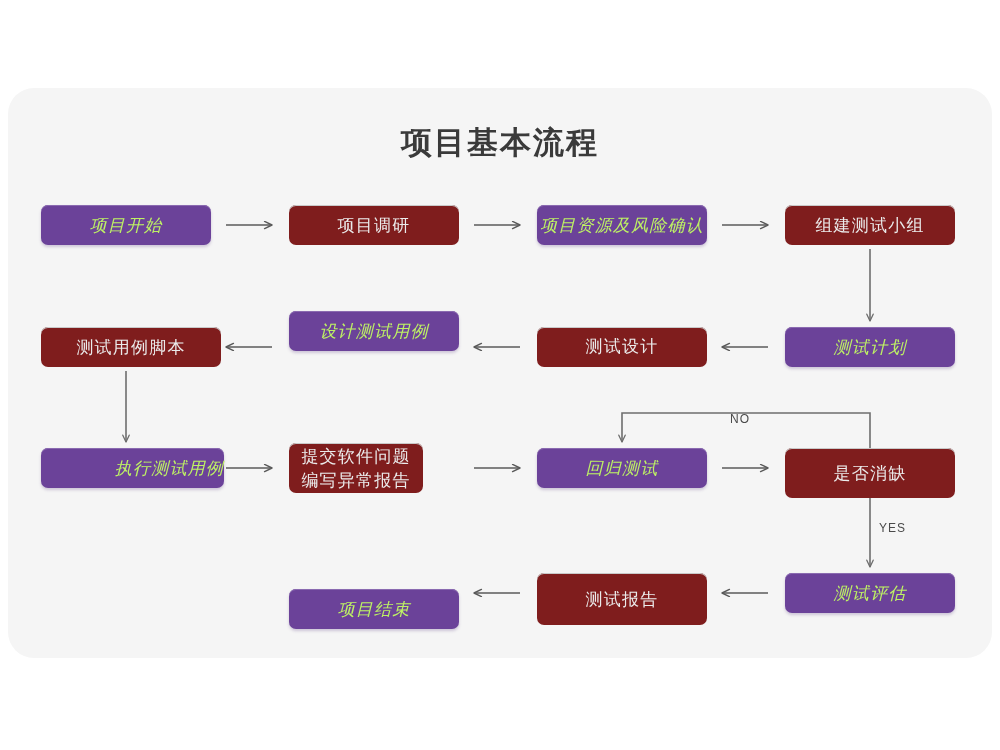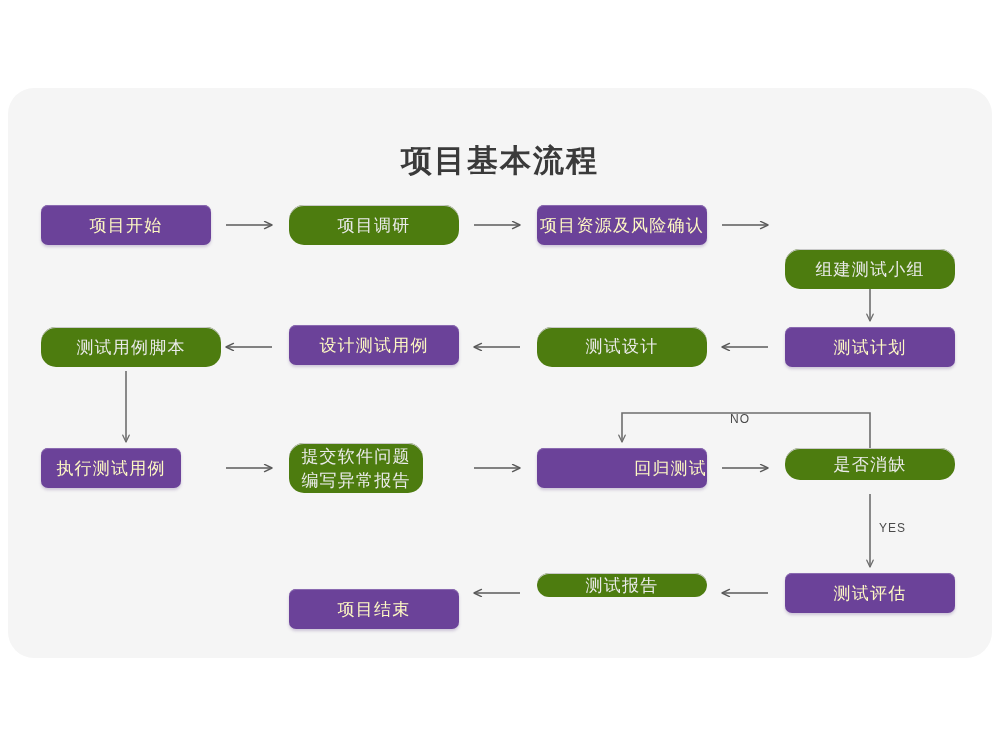--- a/index.html
+++ b/index.html
@@ -29,21 +29,21 @@
     width: 984px;
     height: 570px;
     background: #f5f5f5;
     border-radius: 26px;
   }
 
   
   #chart-title {
     position: absolute;
     left: 0;
-    top: 140px;
+    top: 122px;
     width: 1000px;
     text-align: center;
     font-size: 31px;
     font-weight: 700;
     letter-spacing: 2px;
     color: #3a3a3a;
     font-family: "DejaVu Sans", "Liberation Sans", sans-serif;
   }
 
   
@@ -56,28 +56,28 @@
     border-radius: 7px;
     font-size: 17px;
     line-height: 24px;
     letter-spacing: 1.2px;
     box-sizing: border-box;
     font-family: "DejaVu Sans", "Liberation Sans", sans-serif;
     user-select: none;
   }
   .node.purple {
     background: #6b4299;
-    color: #fef9c3;
+    color: #bef264;
     box-shadow: 0 1px 0 0 #8a6ab0 inset, 0 2px 3px rgba(90,60,130,0.25);
+    font-style: italic;
   }
   .node.gray {
-    background: #4d7c0f;
+    background: #7f1d1d;
     color: #ebebeb;
     box-shadow: 0 1px 0 0 #c9c9c9 inset;
-    border-radius: 15px;
   }
   .node .node-text { white-space: pre-line; }
 
   
   #connectors {
     position: absolute;
     left: 0;
     top: 0;
     width: 1000px;
     height: 750px;
@@ -141,52 +141,52 @@
   <div id="node-layer">
       <div class="node purple" style="left: 41px; top: 205px; width: 170px; height: 40px;">
         <span class="node-text">项目开始</span>
       </div>
       <div class="node gray" style="left: 289px; top: 205px; width: 170px; height: 40px;">
         <span class="node-text">项目调研</span>
       </div>
       <div class="node purple" style="left: 537px; top: 205px; width: 170px; height: 40px;">
         <span class="node-text">项目资源及风险确认</span>
       </div>
-      <div class="node gray" style="left: 785px; top: 205px; width: 170px; height: 40px; margin-top: 44px;">
+      <div class="node gray" style="left: 785px; top: 205px; width: 170px; height: 40px;">
         <span class="node-text">组建测试小组</span>
       </div>
       <div class="node gray" style="left: 41px; top: 327px; width: 180px; height: 40px;">
         <span class="node-text">测试用例脚本</span>
       </div>
-      <div class="node purple" style="left: 289px; top: 325px; width: 170px; height: 40px;">
+      <div class="node purple" style="left: 289px; top: 311px; width: 170px; height: 40px;">
         <span class="node-text">设计测试用例</span>
       </div>
       <div class="node gray" style="left: 537px; top: 327px; width: 170px; height: 40px; font-family: Liberation Serif, serif;">
         <span class="node-text">测试设计</span>
       </div>
       <div class="node purple" style="left: 785px; top: 327px; width: 170px; height: 40px; text-align: center;">
         <span class="node-text">测试计划</span>
       </div>
-      <div class="node purple" style="left: 41px; top: 448px; width: 140px; height: 40px;">
+      <div class="node purple" style="left: 41px; top: 448px; width: 183px; height: 40px; justify-content: flex-end;">
         <span class="node-text">执行测试用例</span>
       </div>
       <div class="node gray" style="left: 289px; top: 443px; width: 134px; height: 50px;">
         <span class="node-text">提交软件问题
 编写异常报告</span>
       </div>
-      <div class="node purple" style="left: 537px; top: 448px; width: 170px; height: 40px; justify-content: flex-end;">
+      <div class="node purple" style="left: 537px; top: 448px; width: 170px; height: 40px;">
         <span class="node-text">回归测试</span>
       </div>
-      <div class="node gray" style="left: 785px; top: 448px; width: 170px; height: 32px;">
+      <div class="node gray" style="left: 785px; top: 448px; width: 170px; height: 50px;">
         <span class="node-text">是否消缺</span>
       </div>
       <div class="node purple" style="left: 289px; top: 573px; width: 170px; height: 40px; margin-top: 16px;">
         <span class="node-text">项目结束</span>
       </div>
-      <div class="node gray" style="left: 537px; top: 573px; width: 170px; height: 24px;">
+      <div class="node gray" style="left: 537px; top: 573px; width: 170px; height: 52px;">
         <span class="node-text">测试报告</span>
       </div>
       <div class="node purple" style="left: 785px; top: 573px; width: 170px; height: 40px;">
         <span class="node-text">测试评估</span>
       </div>
     </div>
 
 </div>
 
 </body></html>

